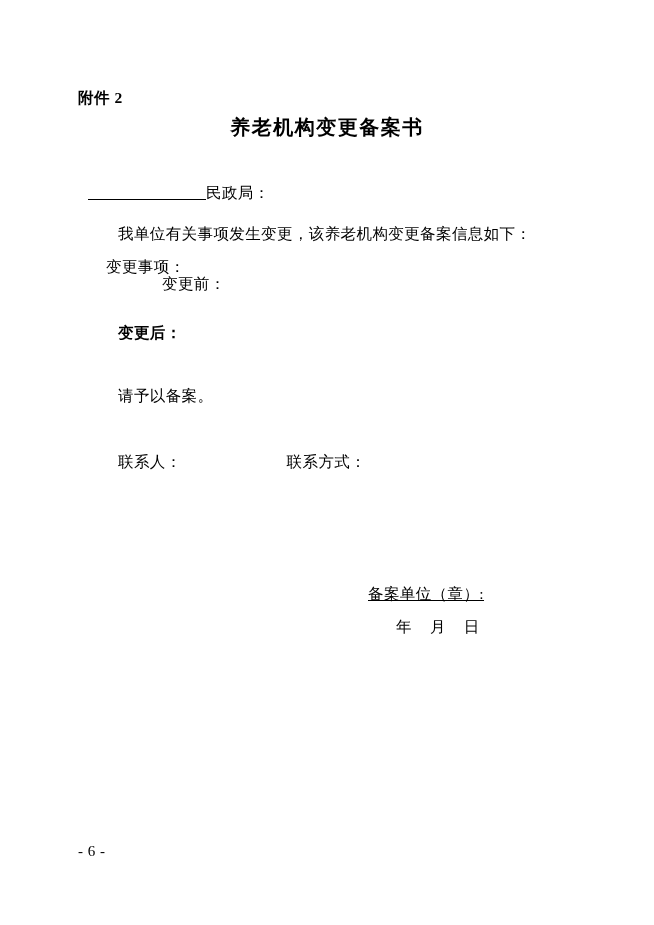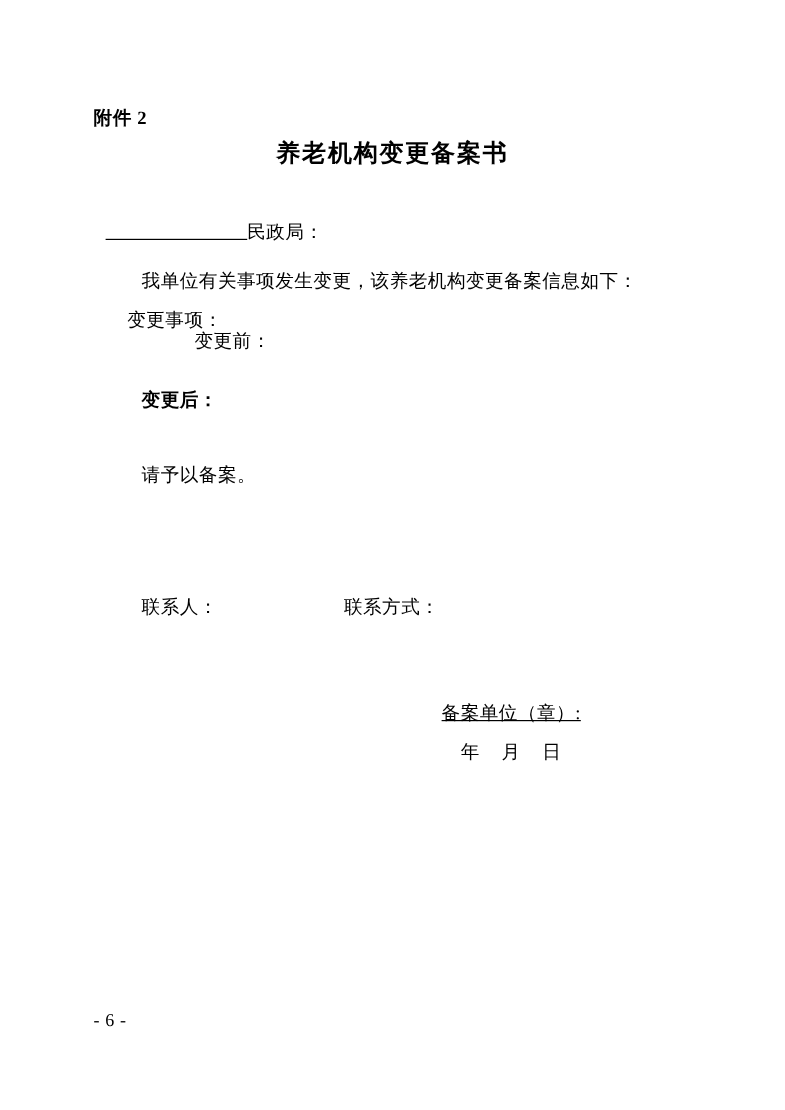--- a/index.html
+++ b/index.html
@@ -66,38 +66,37 @@
   .l-before  { left: 118px; top: 274px; margin-left: 44px; }
   .l-after   { left: 118px; top: 323px; font-weight: bold; }
   .l-request { left: 118px; top: 386px; }
   .contact-row {
     position: absolute;
     left: 118px;
     top: 452px;
     font-size: 15.5px;
     letter-spacing: 0.4px;
     white-space: nowrap;
-    margin-top: 44px;
   }
   .contact-row .gap {
     display: inline-block;
     width: 105px;
   }
   .sign-unit {
     position: absolute;
     left: 368px;
     top: 584px;
     font-size: 15.5px;
     letter-spacing: 0.4px;
     white-space: nowrap;
     text-decoration: underline;
   }
   .sign-date {
     position: absolute;
-    left: 384px;
+    left: 396px;
     top: 617px;
     font-size: 15.5px;
     letter-spacing: 0.4px;
     white-space: nowrap;
   }
   .sign-date .sp { display: inline-block; width: 18px; }
   .page-number {
     position: absolute;
     left: 78px;
     top: 843px;

